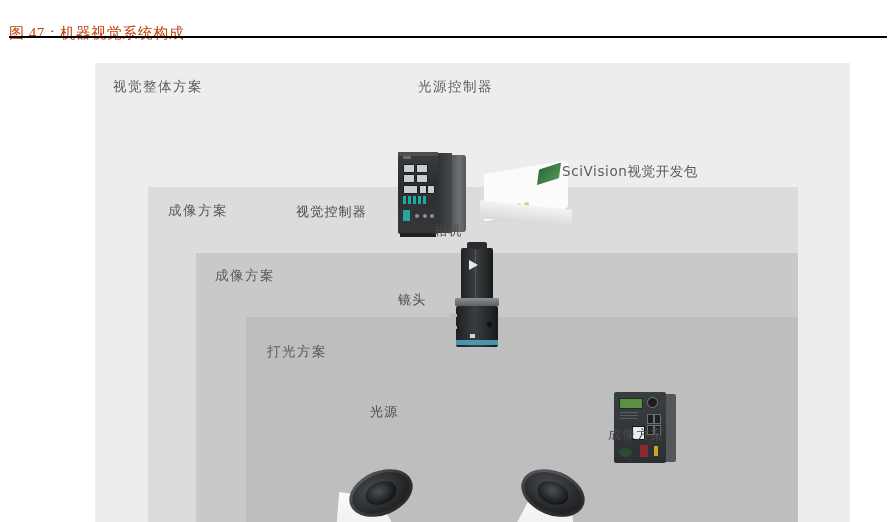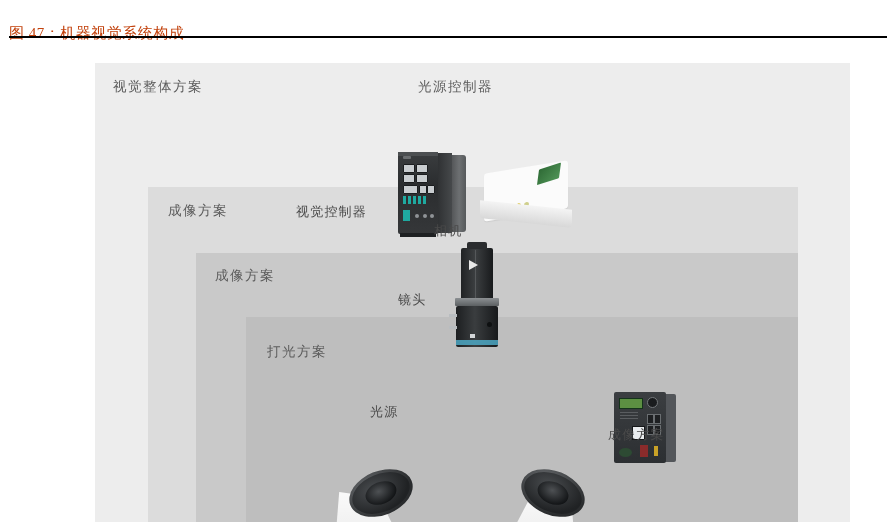--- a/index.html
+++ b/index.html
@@ -186,20 +186,21 @@
         <div class="sw-screen"></div>
       </div>
       <div class="sw-leds">
         <span class="sw-led" style="background:#d8a43a;"></span>
         <span class="sw-led" style="background:#cf8a34;"></span>
         <span class="sw-led" style="background:#d9c24a;"></span>
         <span class="sw-led" style="background:#cfcf8c;"></span>
       </div>
       <div class="sw-front"></div>
     </div>
+    <div class="cap-en" style="left:562px;top:107px;">SciVision视觉开发包</div>
 
     <div id="camera-body">
       <div class="cam-top"></div>
       <div class="cam-line"></div>
       <div class="cam-logo"></div>
     </div>
     <div id="camera-mount"></div>
     <div class="cap" style="left:398px;top:167px;padding-left:36px;">相机</div>
 
     <div id="lens">

